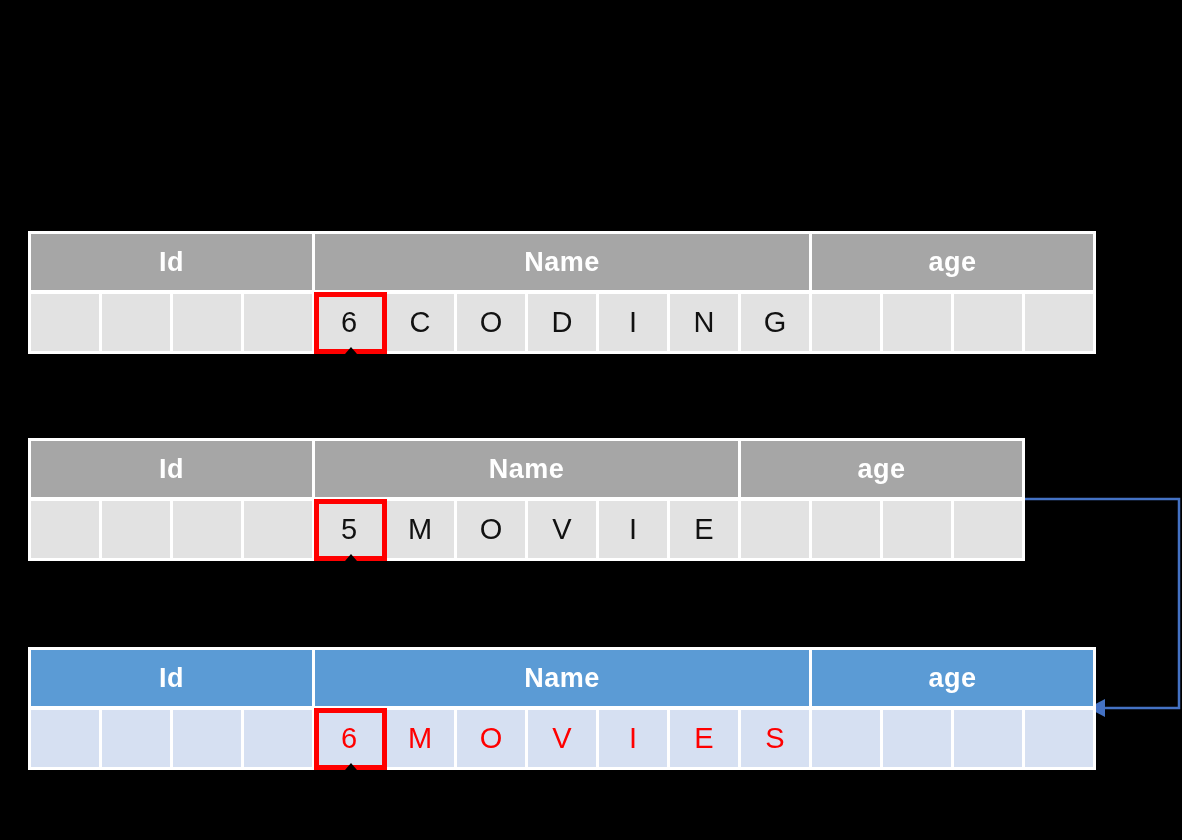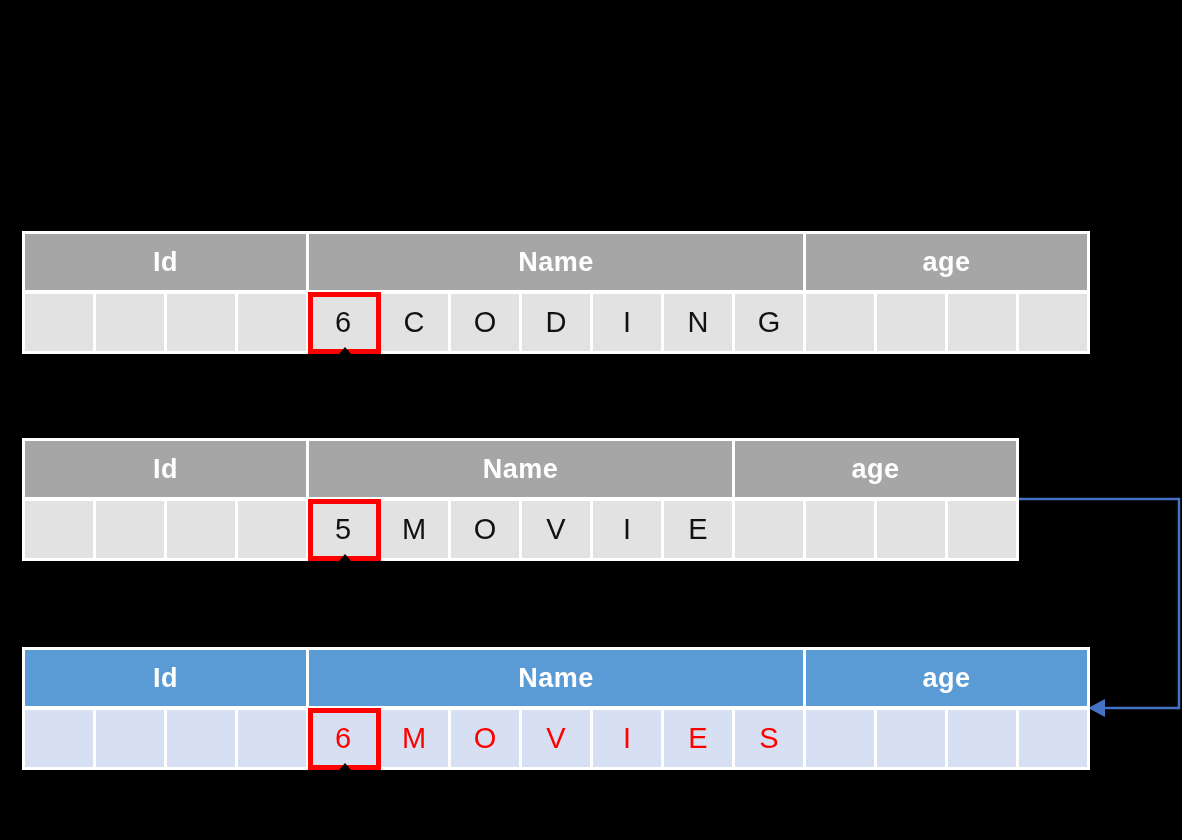--- a/index.html
+++ b/index.html
@@ -1,21 +1,21 @@
 <!DOCTYPE html>
 <html><head>
 <meta charset="utf-8">
 <style>
   html,body{margin:0;padding:0;background:#000;}
   .canvas{
     position:relative;width:1182px;height:840px;background:#000;overflow:hidden;
     font-family:"Liberation Sans",sans-serif;
   }
   .tbl{
-    position:absolute;left:22px;background:#ffffff;padding:3px;
+    position:absolute;left:28px;background:#ffffff;padding:3px;
     display:flex;flex-direction:column;gap:4px;box-sizing:border-box;
   }
   .row{display:flex;gap:3px;}
   .hrow{height:56px;}
   .drow{height:57px;position:relative;}
   .hcell{
     display:flex;align-items:center;justify-content:center;
     color:#fff;font-weight:bold;font-size:27px;letter-spacing:.5px;
   }
   .w4{width:281px;}

